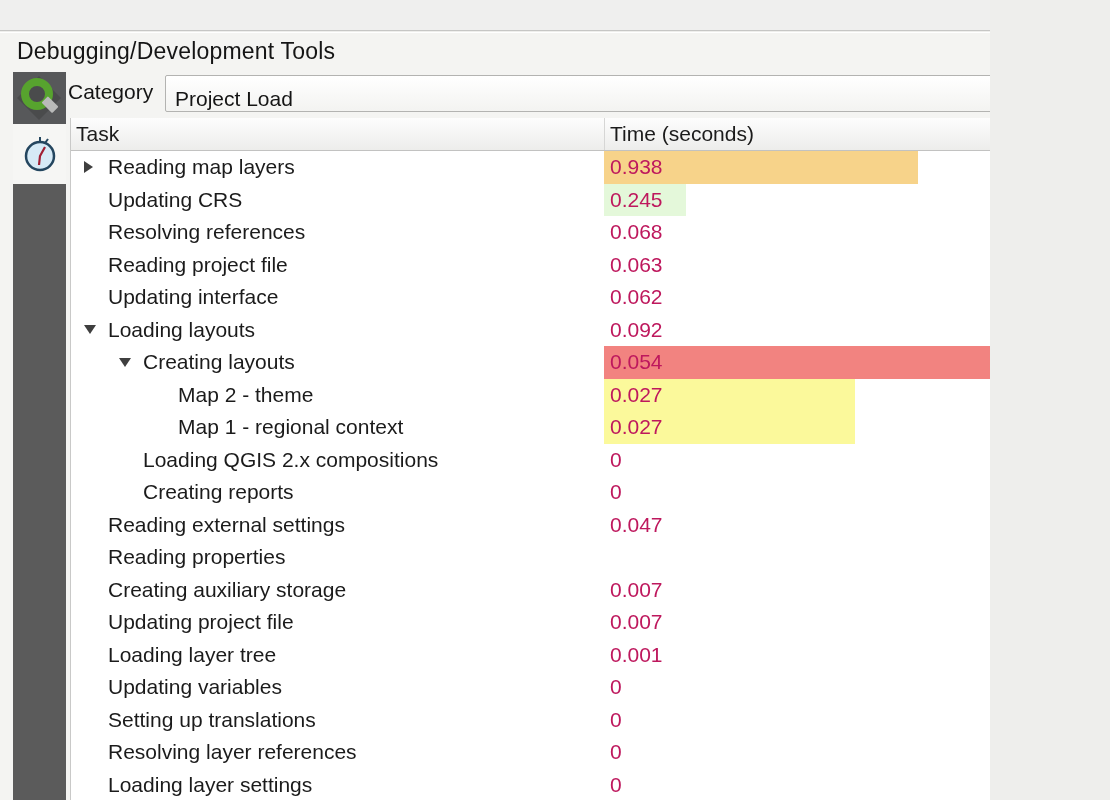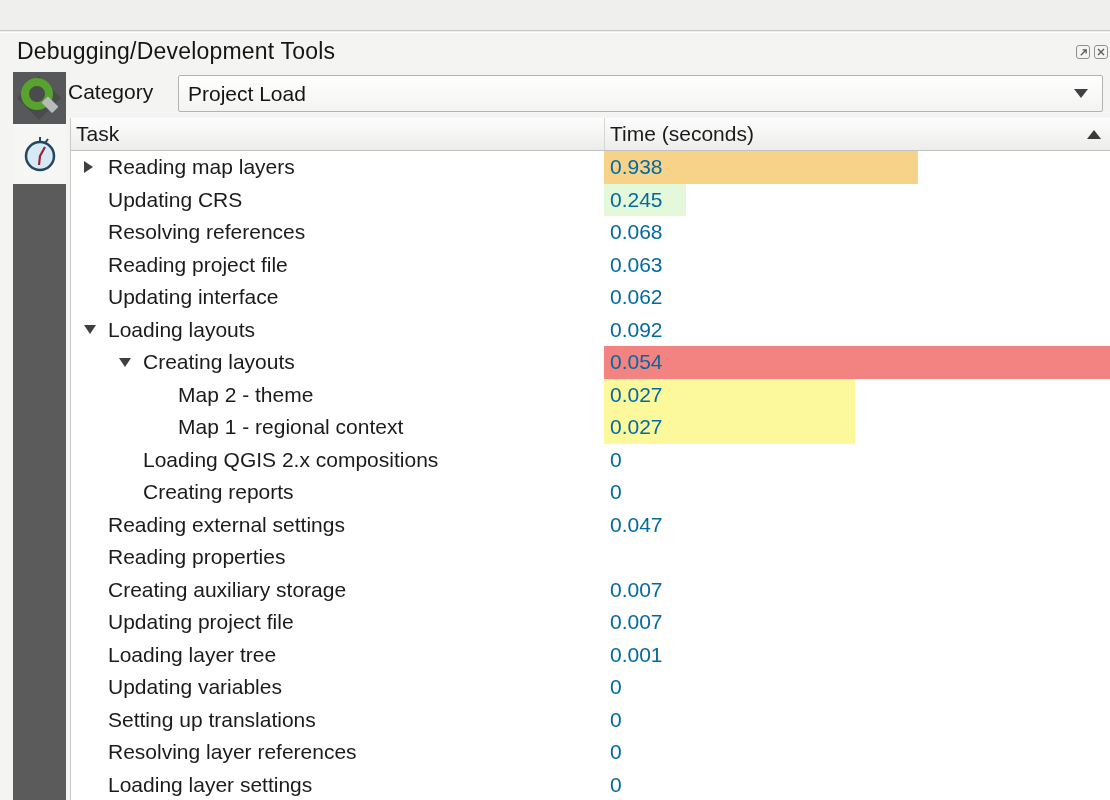--- a/index.html
+++ b/index.html
@@ -2,21 +2,21 @@
 <html><head>
 <meta charset="utf-8">
 <style>
   * { margin:0; padding:0; box-sizing:border-box; }
   html,body { width:1110px; height:800px; overflow:hidden; }
   body {
     font-family:"Liberation Sans","DejaVu Sans",sans-serif;
     color:#1b1b1b;
     background:#eeeeec;
   }
-  .screen { position:relative; width:1110px; height:800px; background:#eeeeec; overflow:hidden; }
+  .screen { position:relative; width:990px; height:800px; background:#eeeeec; overflow:hidden; }
 
   
   .top-strip {
     position:absolute; left:0; top:0; width:1110px; height:31px;
     background:#efefee; border-bottom:1px solid #c6c6c5;
   }
   
   .panel-bg {
     position:absolute; left:0; top:32px; width:1110px; height:768px;
     background:#f4f4f2; border-top:1px solid #ffffff;
@@ -35,24 +35,24 @@
   }
   .dock-btn svg { display:block; }
   #float-btn { left:1076px; }
   #close-btn { left:1094px; }
 
   
   .category-label {
     position:absolute; left:68px; top:80px; font-size:21px; color:#151515;
   }
   .combo {
-    position:absolute; left:178px; top:75px; width:925px; height:37px;
+    position:absolute; left:165px; top:75px; width:925px; height:37px;
     background:linear-gradient(#ffffff,#f3f3f1);
     border:1px solid #b3b3b1; border-radius:2px;
-    display:flex; align-items:center;
+    display:flex; align-items:flex-end;
   }
   .combo-text { font-size:21px; padding-left:9px; color:#151515; flex:1; }
   .combo-arrow {
     width:0; height:0; margin-right:14px;
     border-left:7px solid transparent; border-right:7px solid transparent;
     border-top:9px solid #414141;
   }
 
   
   .qgis-icon-box {
@@ -92,21 +92,21 @@
     position:absolute; left:0; top:0; bottom:0; width:533px;
     display:flex; align-items:center; overflow:hidden;
   }
   .tri-box { flex:0 0 24px; display:flex; align-items:center; }
   .tri-box i { display:block; width:0; height:0; }
   .tri-collapsed i { border-left:9px solid #3f3f3f; border-top:6px solid transparent; border-bottom:6px solid transparent; }
   .tri-expanded  i { border-top:9px solid #3f3f3f; border-left:6px solid transparent; border-right:6px solid transparent; }
   .task-label { font-size:21px; white-space:nowrap; color:#1b1b1b; }
   .time-cell { position:absolute; left:533px; right:0; top:0; bottom:0; }
   .time-bar { position:absolute; left:0; top:0; bottom:0; }
-  .time-text { position:relative; font-size:21px; padding-left:6px; line-height:32.5px; display:block; color:#0369a1; }
+  .time-text { position:relative; font-size:21px; padding-left:6px; line-height:32.5px; display:block; color:#be185d; }
 </style>
 </head>
 <body>
 
 <div class="screen">
 
   <div class="top-strip"></div>
   <div class="panel-bg"></div>
 
   <div class="panel-title">Debugging/Development Tools</div>

